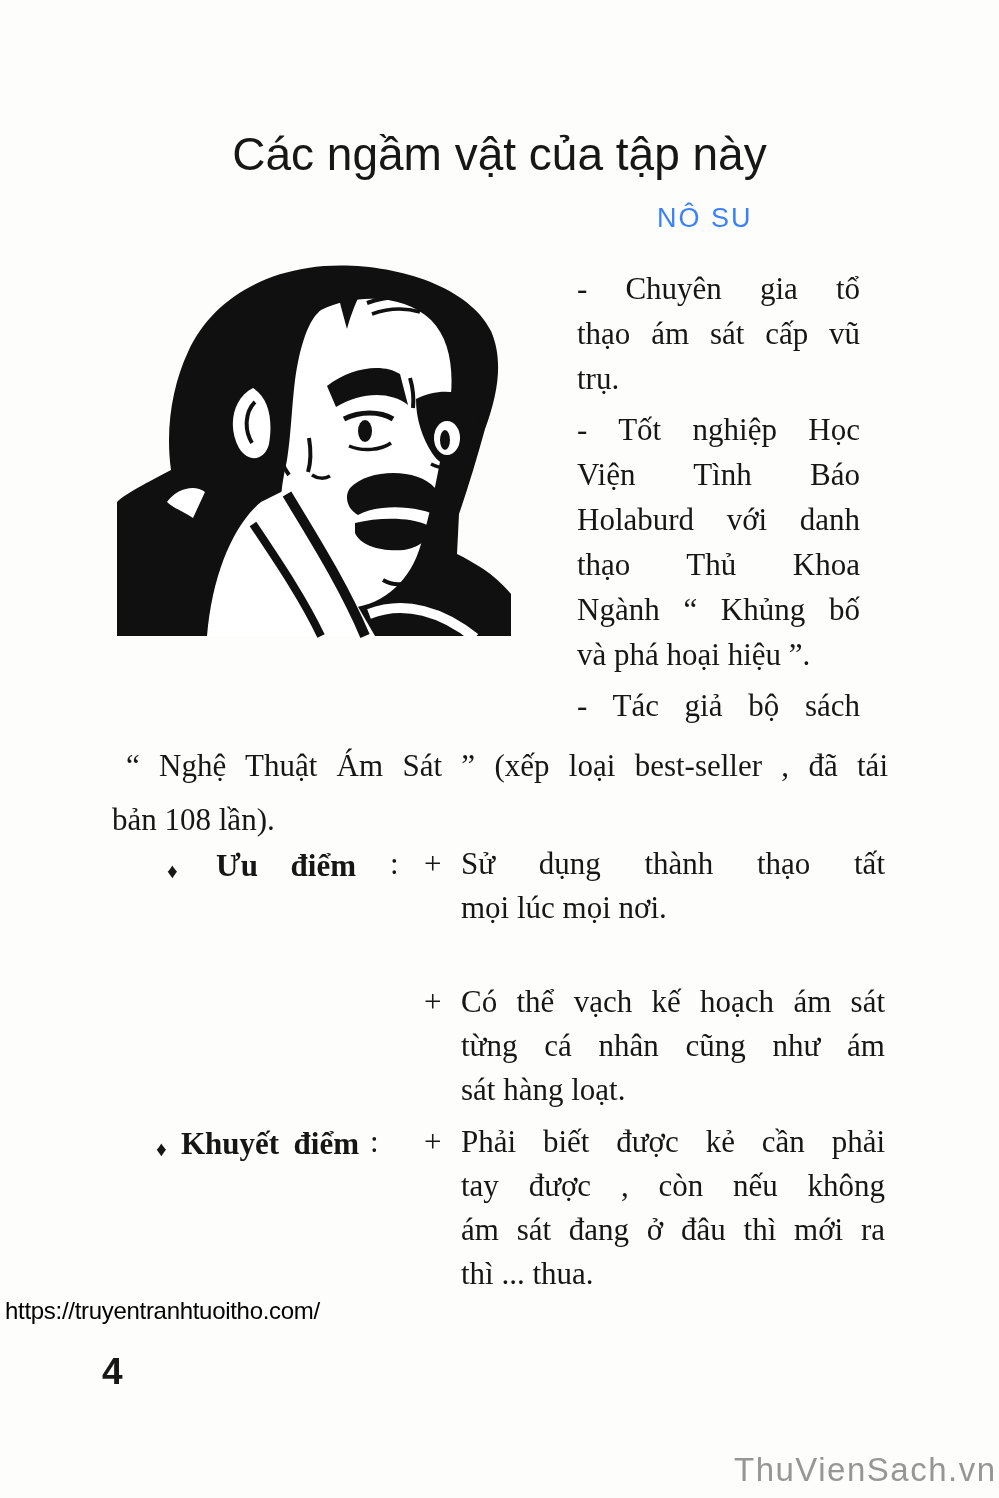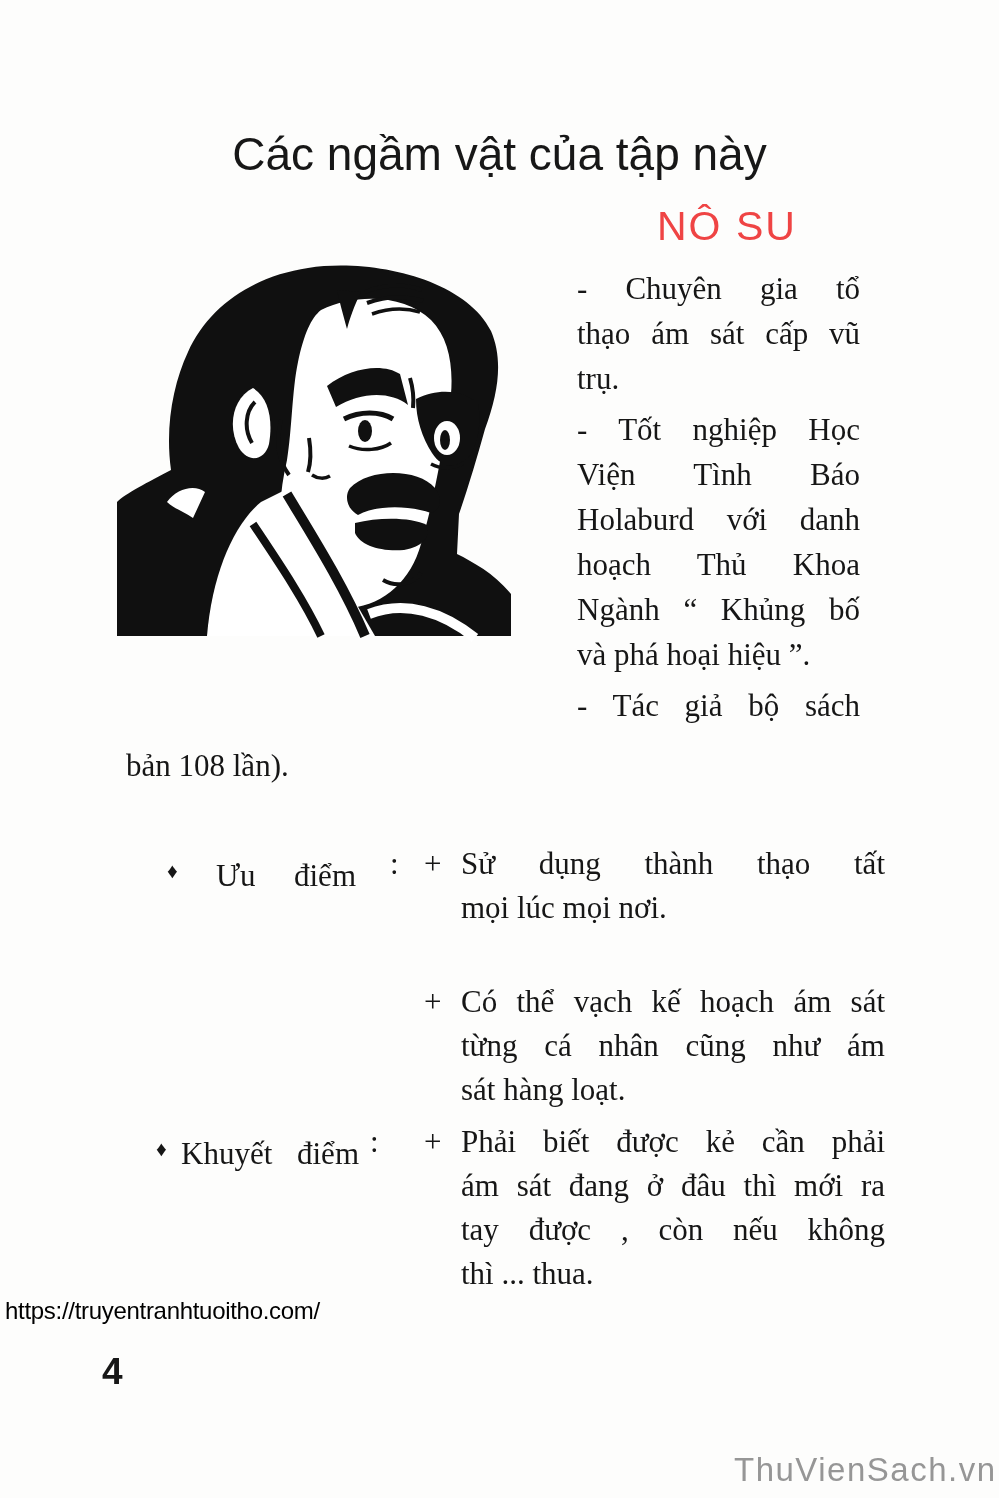--- a/index.html
+++ b/index.html
@@ -1,33 +1,33 @@
 <!DOCTYPE html>
 <html><head>
 <meta charset="utf-8">
 <style>
   html,body{margin:0;padding:0;background:#ffffff;}
   .page{position:relative;width:999px;height:1498px;background:#fdfdfc;overflow:hidden;
         font-family:"Liberation Serif",serif;color:#161616;}
   .title{position:absolute;top:127px;left:0;width:999px;text-align:center;
          font-family:"Liberation Sans",sans-serif;font-size:46px;color:#171717;}
   .charname{position:absolute;top:203px;left:657px;font-family:"Liberation Sans",sans-serif;
-            font-size:41px;letter-spacing:2px;color:#ef4444;}
+            font-size:27px;letter-spacing:2px;color:#3b82f6;}
   .portrait{position:absolute;top:262px;left:113px;width:405px;height:385px;}
   .bio{position:absolute;top:266px;left:577px;width:299px;font-size:31px;line-height:45px;}
   .bio p{margin:0 16px 6px 0;}
   .jl{display:block;text-align:justify;text-align-last:justify;}
   .jl.end{text-align-last:left;}
   .cont{position:absolute;top:739px;left:112px;width:776px;font-size:31px;line-height:54px;}
   .cont .jl:first-child{text-indent:14px;}
   .trait-row{position:absolute;left:0;width:999px;font-size:31px;line-height:44px;}
   .row1{top:842px;} .row2{top:980px;} .row3{top:1120px;}
   .tbullet{position:absolute;top:7px;font-size:21px;}
   .row1 .tbullet{left:167px;} .row3 .tbullet{left:156px;}
-  .tlabel{position:absolute;top:12px;display:block;text-align:justify;text-align-last:justify;}
+  .tlabel{position:absolute;top:2px;display:block;text-align:justify;text-align-last:justify;font-weight:bold;}
   .row1 .tlabel{left:216px;width:140px;} .row3 .tlabel{left:181px;width:178px;}
   .tcolon{position:absolute;top:0;}
   .row1 .tcolon{left:390px;} .row3 .tcolon{left:370px;}
   .tmarker{position:absolute;top:0;left:424px;}
   .ttext{position:absolute;top:0;left:461px;width:424px;}
   .url{position:absolute;top:1297px;left:5px;font-family:"Liberation Sans",sans-serif;
        font-size:24px;letter-spacing:-0.3px;color:#000000;}
   .pagenum{position:absolute;top:1351px;left:102px;font-family:"Liberation Sans",sans-serif;
            font-size:37px;font-weight:bold;color:#171717;}
   .watermark{position:absolute;top:1451px;left:734px;font-family:"Liberation Sans",sans-serif;
@@ -96,30 +96,31 @@
   <div class="bio">
     <p>
       <span class="jl">- Chuyên gia tổ</span>
       <span class="jl">thạo ám sát cấp vũ</span>
       <span class="jl end">trụ.</span>
     </p>
     <p>
       <span class="jl">- Tốt nghiệp Học</span>
       <span class="jl">Viện Tình Báo</span>
       <span class="jl">Holaburd với danh</span>
-      <span class="jl">hoạch Thủ Khoa</span>
+      <span class="jl">thạo Thủ Khoa</span>
       <span class="jl">Ngành “ Khủng bố</span>
       <span class="jl end">và phá hoại hiệu ”.</span>
     </p>
     <p>
       <span class="jl">- Tác giả bộ sách</span>
     </p>
   </div>
 
   <div class="cont">
+    <span class="jl">“ Nghệ Thuật Ám  Sát ” (xếp loại best-seller , đã tái</span>
     <span class="jl end">bản 108 lần).</span>
   </div>
 
   <div class="trait-row row1">
     <span class="tbullet">♦</span>
     <span class="tlabel">Ưu điểm</span>
     <span class="tcolon">:</span>
     <span class="tmarker">+</span>
     <div class="ttext">
       <span class="jl">Sử dụng thành thạo tất</span>
@@ -136,22 +137,22 @@
     </div>
   </div>
 
   <div class="trait-row row3">
     <span class="tbullet">♦</span>
     <span class="tlabel">Khuyết điểm</span>
     <span class="tcolon">:</span>
     <span class="tmarker">+</span>
     <div class="ttext">
       <span class="jl">Phải biết được kẻ cần phải</span>
+      <span class="jl">tay được , còn nếu không</span>
       <span class="jl">ám sát đang ở đâu thì mới ra</span>
-      <span class="jl">tay được , còn nếu không</span>
       <span class="jl end">thì ... thua.</span>
     </div>
   </div>
 
   <div class="url">https://truyentranhtuoitho.com/</div>
 
   <div class="pagenum">4</div>
 
   <div class="watermark">ThuVienSach.vn</div>
 

